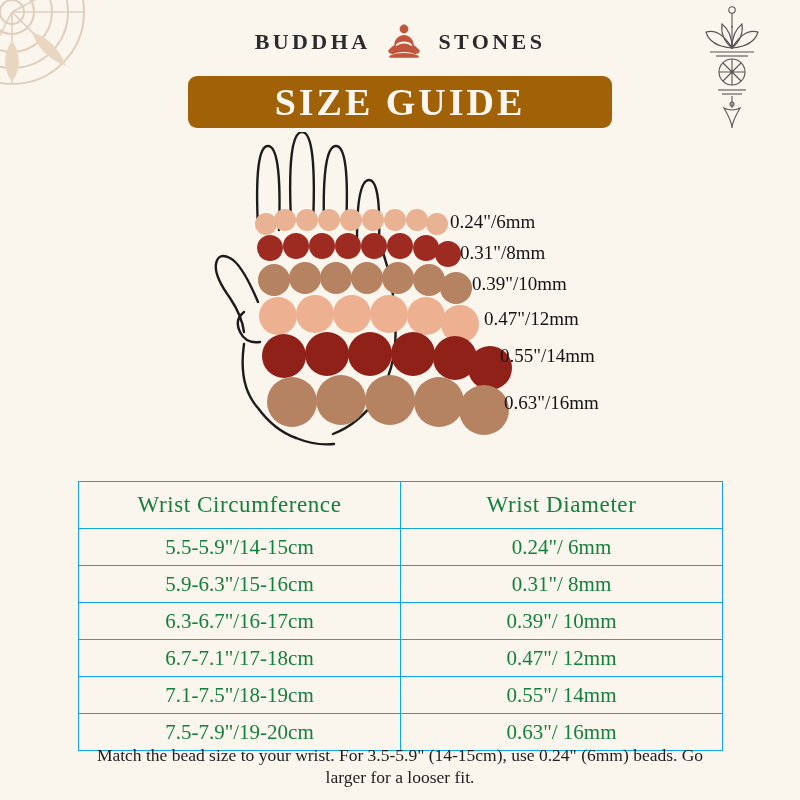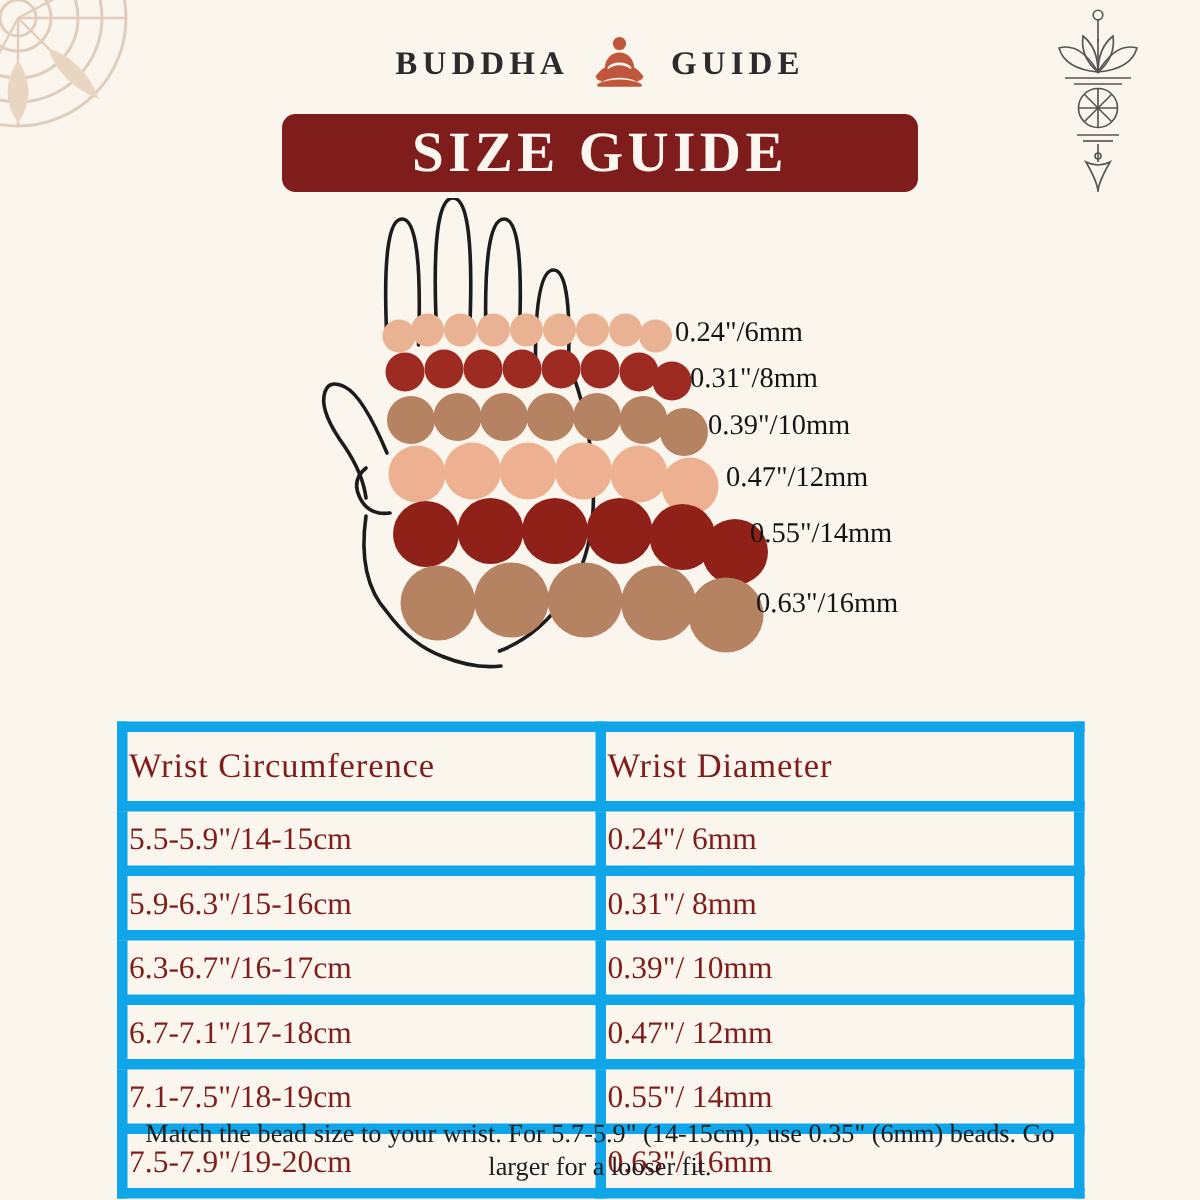--- a/index.html
+++ b/index.html
@@ -62,21 +62,21 @@
   }
 
   
   .title-banner {
     position: absolute;
     left: 50%;
     transform: translateX(-50%);
     top: 76px;
     width: 424px;
     height: 52px;
-    background: #7f1d1d;
+    background: #a16207;
     border-radius: 9px;
     display: flex;
     align-items: center;
     justify-content: center;
   }
   .title-banner span {
     color: #fbf7f0;
     font-size: 38px;
     font-weight: 700;
     letter-spacing: 3px;
@@ -111,24 +111,24 @@
   .size-table {
     position: absolute;
     left: 78px;
     top: 481px;
     width: 645px;
     border-collapse: collapse;
     table-layout: fixed;
   }
   .size-table th,
   .size-table td {
-    border: 7px solid #0ea5e9;
-    text-align: left;
-    font-family: "Liberation Serif", serif;
-    color: #7f1d1d;
+    border: 1px solid #0ea5e9;
+    text-align: center;
+    font-family: "Liberation Serif", serif;
+    color: #15803d;
   }
   .size-table th {
     font-size: 23px;
     font-weight: 400;
     height: 44px;
     letter-spacing: .6px;
   }
   .size-table td {
     font-size: 21px;
     height: 34px;
@@ -203,21 +203,21 @@
     <svg class="brand-logo" viewBox="0 0 44 40">
       <g fill="#c0563c">
         <circle cx="22" cy="7" r="4.4"></circle>
         <path d="M22 13 c-5 0-8.6 3.6-9.6 8.4 c-.4 1.9 .5 2.6 1.6 1.4 c1.8-2 4.4-3.2 8-3.2 s6.2 1.2 8 3.2 c1.1 1.2 2 .5 1.6-1.4 C30.6 16.6 27 13 22 13z"></path>
         <path d="M6 29 c3-4.6 7.4-6.6 7.4-6.6 c1 .6 1.3 1.8 .4 2.8 c-1.8 2-3.3 3.6-4 5.6 c-.5 1.4-2.4 1.2-3.8-1.8z"></path>
         <path d="M38 29 c-3-4.6-7.4-6.6-7.4-6.6 c-1 .6-1.3 1.8-.4 2.8 c1.8 2 3.3 3.6 4 5.6 c.5 1.4 2.4 1.2 3.8-1.8z"></path>
         <path d="M22 21.5 c-6 0-11 4.4-12.6 9.6 c-.3 1.1 .3 1.7 1.3 1.2 c3.2-1.6 7-2.4 11.3-2.4 s8.1 .8 11.3 2.4 c1 .5 1.6-.1 1.3-1.2 C33 25.9 28 21.5 22 21.5z"></path>
         <path d="M8 33.6 c4-1.8 9-2.6 14-2.6 s10 .8 14 2.6 c1.4 .7 1.2 2.2-.6 2.2 H8.6 c-1.8 0-2-1.5-.6-2.2z"></path>
       </g>
     </svg>
-    <div class="brand-word">GUIDE</div>
+    <div class="brand-word">STONES</div>
   </div>
 
   <div class="title-banner">
     <span>SIZE GUIDE</span>
   </div>
 
   <svg class="illustration" viewBox="0 0 800 330">
 
     <g fill="none" stroke="#1c1c1c" stroke-width="2.4" stroke-linecap="round">
 
@@ -335,15 +335,15 @@
         <td>7.1-7.5"/18-19cm</td>
         <td>0.55"/ 14mm</td>
       </tr>
       <tr>
         <td>7.5-7.9"/19-20cm</td>
         <td>0.63"/ 16mm</td>
       </tr>
     </tbody>
   </table>
 
-  <div class="footnote">Match the bead size to your wrist. For 5.7-5.9" (14-15cm), use 0.35" (6mm) beads. Go larger for a looser fit.</div>
+  <div class="footnote">Match the bead size to your wrist. For 3.5-5.9" (14-15cm), use 0.24" (6mm) beads. Go larger for a looser fit.</div>
 
 </div>
 
 </body></html>

